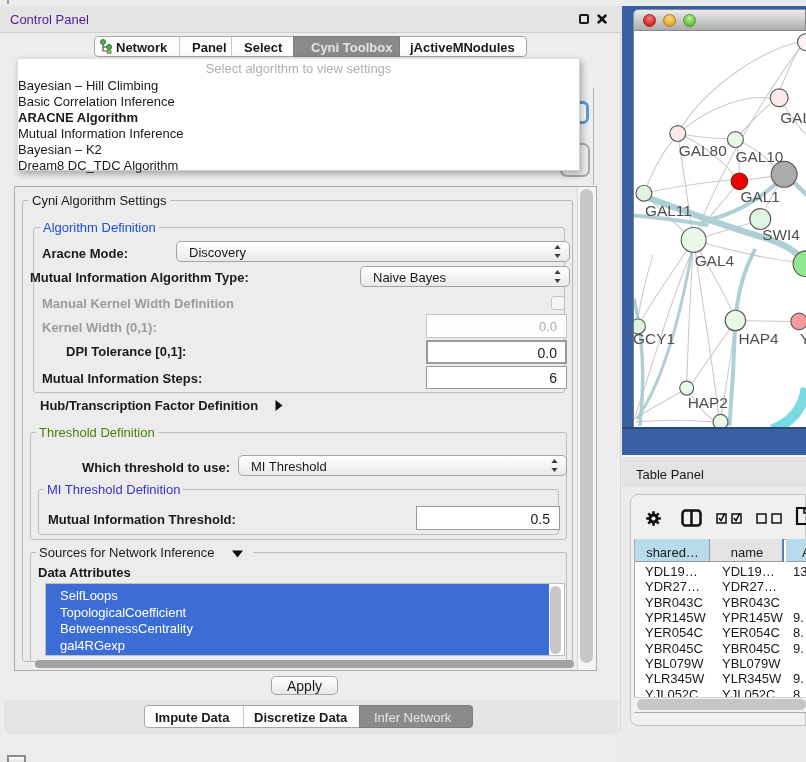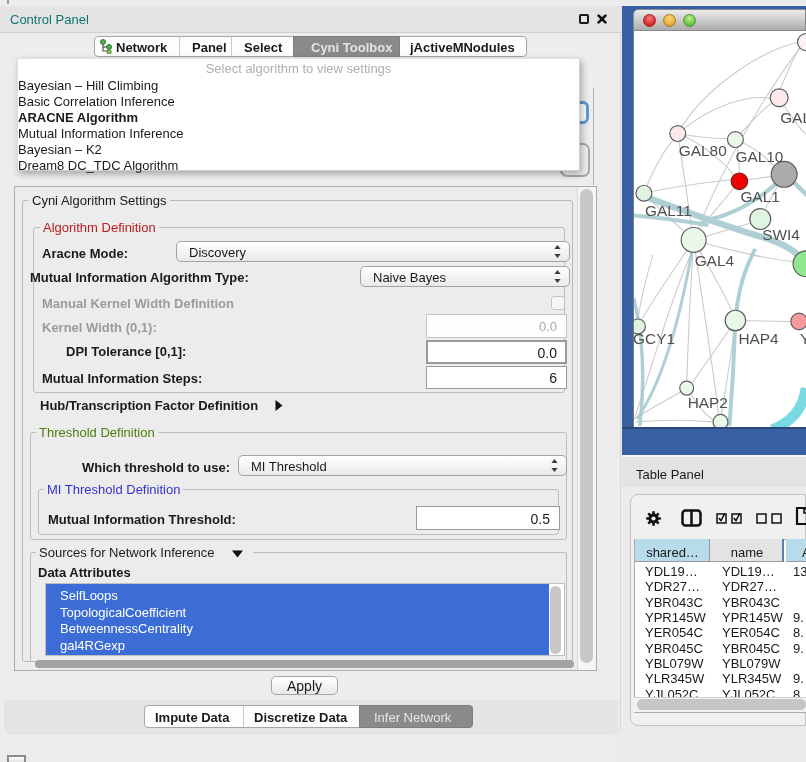--- a/index.html
+++ b/index.html
@@ -6,21 +6,21 @@
   html,body { width:806px; height:762px; overflow:hidden; }
   body { position:relative; background:#ECECEC; font-family:"Liberation Sans", sans-serif; font-size:13px; color:#1a1a1a; }
   .abs { position:absolute; }
   .b { font-weight:bold; }
 </style>
 </head>
 <body>
 
 <div class="abs" id="cpanel" style="left:0;top:6;width:622px;height:729px;"></div>
 <div class="abs" style="left:0;top:6px;width:622px;height:27px;background:#E4E4E4;border-bottom:1px solid #D0D0D0;"></div>
-<div class="abs" style="left:10px;top:12px;font-size:13px;color:#0f766e;">Control Panel</div>
+<div class="abs" style="left:10px;top:12px;font-size:13px;color:#4c1d95;">Control Panel</div>
 <div class="abs" style="left:7px;top:0;width:2px;height:4px;background:#9a9a9a;"></div>
 
 <div class="abs" style="left:579px;top:14px;width:10px;height:10px;border:2px solid #1a1a1a;border-radius:2px;"></div>
 <svg class="abs" style="left:597px;top:14px;" width="10" height="10" viewBox="0 0 10 10">
     <path d="M1.6 1.6 L8.4 8.4 M8.4 1.6 L1.6 8.4" stroke="#111" stroke-width="2.7" stroke-linecap="round"></path>
   </svg>
 
 <div class="abs" style="left:0;top:33px;width:621px;height:702px;background:#EDEDED;border-right:1px solid #D6D6D6;border-radius:0 0 8px 8px;"></div>
 
 <div class="abs" style="left:94px;top:36px;width:433px;height:21px;background:#FDFDFD;border:1px solid #A6A6A6;border-radius:4px;"></div>
@@ -42,21 +42,21 @@
 
 <div class="abs" style="left:14px;top:186px;width:583px;height:485px;background:#ECECEC;border:1px solid #ABABAB;"></div>
 
 <div class="abs" style="left:577px;top:187px;width:19px;height:483px;background:#F5F5F5;border-left:1px solid #D8D8D8;"></div>
 <div class="abs" style="left:580px;top:189px;width:13px;height:474px;background:#C7C7C7;border-radius:7px;"></div>
 
 <div class="abs" style="left:22px;top:200px;width:551px;height:462px;border:1px solid #B9B9B9;border-radius:3px;"></div>
 <div class="abs" style="left:28px;top:193px;background:#ECECEC;padding:0 4px;">Cyni Algorithm Settings</div>
 
 <div class="abs" style="left:33px;top:227px;width:532px;height:166px;border:1px solid #BDBDBD;border-radius:3px;"></div>
-<div class="abs" style="left:40px;top:220px;background:#ECECEC;padding:0 3px;color:#b91c1c;">Algorithm Definition</div>
+<div class="abs" style="left:40px;top:220px;background:#ECECEC;padding:0 3px;color:#1d4ed8;">Algorithm Definition</div>
 
 <div class="abs b" style="left:42px;top:246px;">Aracne Mode:</div>
 <div class="abs combo" style="left:176px;top:241px;width:394px;height:21px;"></div>
 <div class="abs" style="left:189px;top:245px;">Discovery</div>
 <svg class="abs" style="left:553px;top:244px;" width="9" height="15" viewBox="0 0 9 15">
     <path d="M4.5 1 L7.6 5 H1.4 Z M4.5 14 L1.4 10 H7.6 Z" fill="#3a3a3a"></path>
   </svg>
 
 <div class="abs b" style="left:30px;top:270px;">Mutual Information Algorithm Type:</div>
 <div class="abs combo" style="left:360px;top:266px;width:210px;height:21px;"></div>

